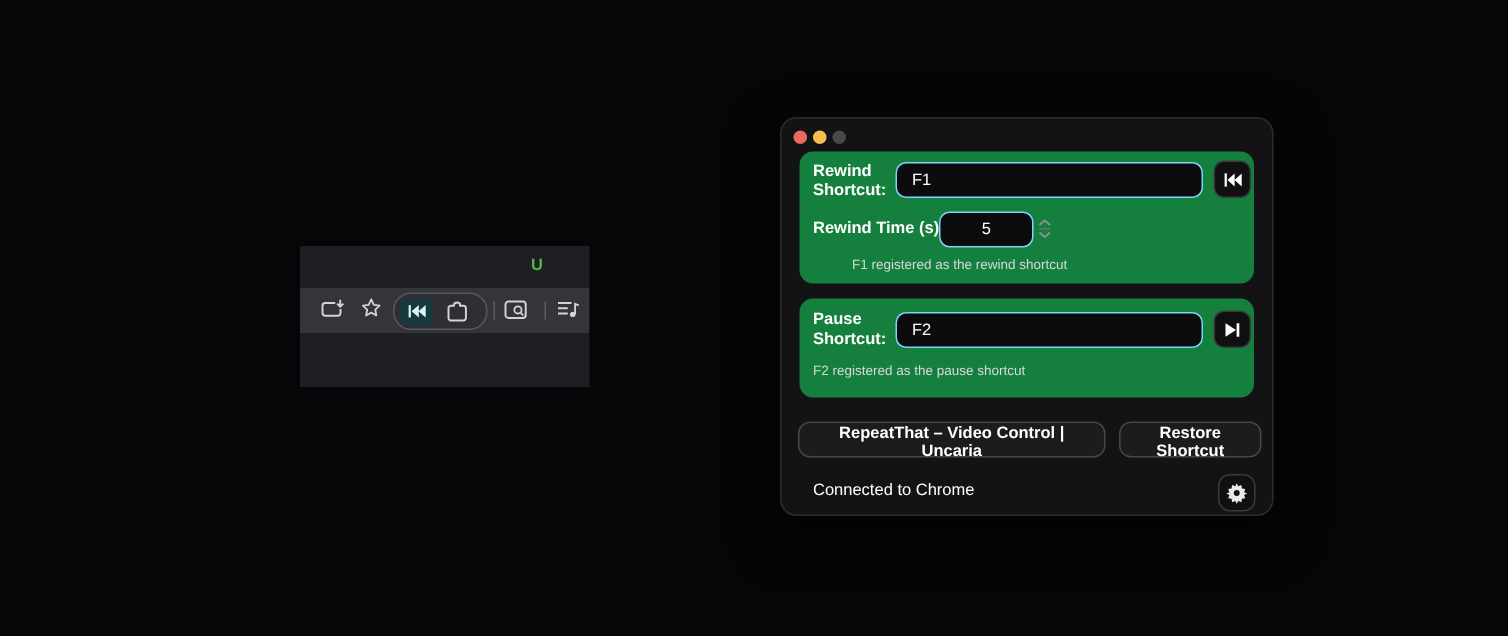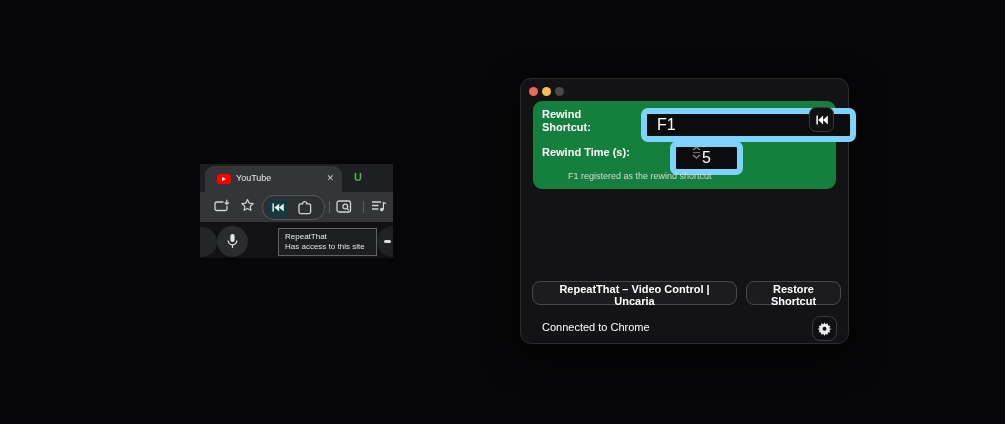--- a/index.html
+++ b/index.html
@@ -30,46 +30,41 @@
            padding:3px 0 3px 6px;}
   .tooltip .t1{font-size:8px;color:#ececee;line-height:10px;white-space:nowrap;}
   .tooltip .t2{font-size:8px;color:#e2e2e4;line-height:10px;white-space:nowrap;}
   .dash{position:absolute;left:7px;top:14px;width:7px;height:2.5px;border-radius:2px;background:#d9dadc;}
   
   #appwin{position:absolute;left:520px;top:78px;width:327px;height:264px;background:#131316;
           border:1px solid #2c2c2f;border-radius:11px;box-shadow:0 12px 34px rgba(0,0,0,.65);}
   .light{position:absolute;top:8px;width:9px;height:9px;border-radius:50%;}
   .card{position:absolute;left:12px;width:303px;background:#15803d;border-radius:9px;}
   .fld-label{position:absolute;font-size:11px;font-weight:bold;color:#fff;line-height:13px;width:58px;}
-  .field{position:absolute;height:22px;background:#0c0c0e;border:6px solid #7dd3fc;border-radius:7px;
-         color:#fff;font-size:16px;font-family:"Liberation Sans",sans-serif;padding:0 0 0 10px;outline:none;margin-left:44px;}
+  .field{position:absolute;height:22px;background:#0c0c0e;border:1px solid #7dd3fc;border-radius:7px;
+         color:#fff;font-size:11px;font-family:"Liberation Sans",sans-serif;padding:0 0 0 10px;outline:none;}
   .sq-btn{position:absolute;width:25px;height:25px;background:#101012;border:1px solid #3a3a3d;border-radius:7px;
           display:flex;align-items:center;justify-content:center;padding:0;cursor:pointer;}
   .num-field{text-align:center;padding:0;}
   .stepper{position:absolute;width:11px;height:22px;display:flex;flex-direction:column;align-items:center;
            justify-content:center;gap:1px;}
   .stepper .sline{width:7px;height:1px;background:#6e6e72;}
   .status{position:absolute;font-size:9px;color:#d8d8da;white-space:nowrap;}
   .wide-btn{position:absolute;top:202px;height:24px;background:#1c1c1f;border:1px solid #47474a;border-radius:8px;
             color:#fff;font-size:11px;font-weight:bold;font-family:"Liberation Sans",sans-serif;cursor:pointer;}
   .footer-status{position:absolute;left:21px;top:242px;font-size:11px;font-weight:normal;color:#fff;}
   svg{display:block;}
 </style>
 </head>
 <body>
 
 <div id="stage">
 
   <div id="browser">
     <div class="tabstrip">
-      <div class="tab-active">
-        <div class="yt-fav"></div>
-        <div class="tab-label">YouTube</div>
-        <div class="tab-close">✕</div>
-      </div>
       <div class="tab2-logo">U</div>
       <div class="tab2-label">Repea</div>
     </div>
 
     <div class="toolbar">
 
       <span class="tb-icon" style="left:14px;top:7px;">
         <svg width="17" height="15" viewBox="0 0 17 15">
           <rect x="1" y="3" width="12" height="8.5" rx="1.8" fill="none" stroke="#d2d4d7" stroke-width="1.3"></rect>
           <rect x="9.5" y="0" width="7" height="7" fill="#343539"></rect>
@@ -109,39 +104,20 @@
 
       <span class="tb-icon" style="left:171px;top:8px;">
         <svg width="16" height="13" viewBox="0 0 16 13">
           <path d="M1 2 h9 M1 5.5 h6.5 M1 9 h6.5" stroke="#d2d4d7" stroke-width="1.3"></path>
           <circle cx="10.8" cy="9.6" r="1.8" fill="#d2d4d7"></circle>
           <path d="M12.4 9.6 V2.6 l2.4 1" fill="none" stroke="#d2d4d7" stroke-width="1.2"></path>
         </svg>
       </span>
     </div>
 
-    <div class="content">
-      <div class="circle" style="left:-13px;top:5px;width:30px;height:30px;background:#232427;"></div>
-      <div class="circle" style="left:17px;top:4px;width:31px;height:31px;background:#2b2c2f;display:flex;align-items:center;justify-content:center;">
-        <span>
-          <svg width="13" height="17" viewBox="0 0 13 17">
-            <rect x="4.4" y="1" width="4.2" height="8" rx="2.1" fill="#e6e8ea"></rect>
-            <path d="M2.2 7.6 a4.3 4.3 0 0 0 8.6 0" fill="none" stroke="#e6e8ea" stroke-width="1.2"></path>
-            <path d="M6.5 12.2 v2.6" stroke="#e6e8ea" stroke-width="1.2"></path>
-          </svg>
-        </span>
-      </div>
-      <div class="tooltip">
-        <div class="t1">RepeatThat</div>
-        <div class="t2">Has access to this site</div>
-      </div>
-      <div class="circle" style="left:177px;top:4px;width:31px;height:31px;background:#202124;">
-        <div class="dash"></div>
-      </div>
-    </div>
   </div>
 
   <div id="appwin">
     <div class="light" style="left:8px;background:#ec695e;"></div>
     <div class="light" style="left:21px;background:#f4bf4e;"></div>
     <div class="light" style="left:34px;background:#48484a;"></div>
 
     <div class="card" style="top:22px;height:88px;">
       <div class="fld-label" style="left:9px;top:7px;">Rewind Shortcut:</div>
       <input class="field" style="left: 64px; top: 7px; width: 193px;" value="F1">
@@ -166,20 +142,33 @@
         <span>
           <svg width="9" height="5" viewBox="0 0 9 5">
               <path d="M1 1 L4.5 4 8 1" fill="none" stroke="#8e8e93" stroke-width="1.2"></path>
             </svg>
         </span>
       </div>
 
       <div class="status" style="left:9px;top:70px;padding-left:26px;">F1 registered as the rewind shortcut</div>
     </div>
 
+    <div class="card" style="top:120px;height:66px;">
+      <div class="fld-label" style="left:9px;top:8px;">Pause Shortcut:</div>
+      <input class="field" style="left: 64px; top: 9px; width: 193px;" value="F2">
+      <button class="sq-btn" style="left:276px;top:8px;">
+        <span>
+          <svg width="11" height="10" viewBox="0 0 11 10">
+            <path d="M1 0.5 L8 5 1 9.5z" fill="#fff"></path>
+            <rect x="8.4" y="0.5" width="1.8" height="9" fill="#fff"></rect>
+          </svg>
+        </span>
+      </button>
+      <div class="status" style="left:9px;top:43px;">F2 registered as the pause shortcut</div>
+    </div>
 
     <button class="wide-btn" style="left:11px;width:205px;">RepeatThat – Video Control | Uncaria</button>
     <button class="wide-btn" style="left:225px;width:95px;">Restore Shortcut</button>
 
     <div class="footer-status">Connected to Chrome</div>
     <button class="sq-btn" style="left:291px;top:237px;border-radius:8px;">
       <span>
         <svg width="15" height="15" viewBox="0 0 16 16">
           <path d="M8 1.2 l1 2.2 2.3-.9 .4 2.4 2.4.4 -.9 2.3 2.2 1 -2.2 1 .9 2.3 -2.4.4 -.4 2.4 -2.3-.9 -1 2.2 -1-2.2 -2.3.9 -.4-2.4 -2.4-.4 .9-2.3 -2.2-1 2.2-1 -.9-2.3 2.4-.4 .4-2.4 2.3.9z" fill="#eaeaec"></path>
           <circle cx="8" cy="8.2" r="2.1" fill="#101012"></circle>

